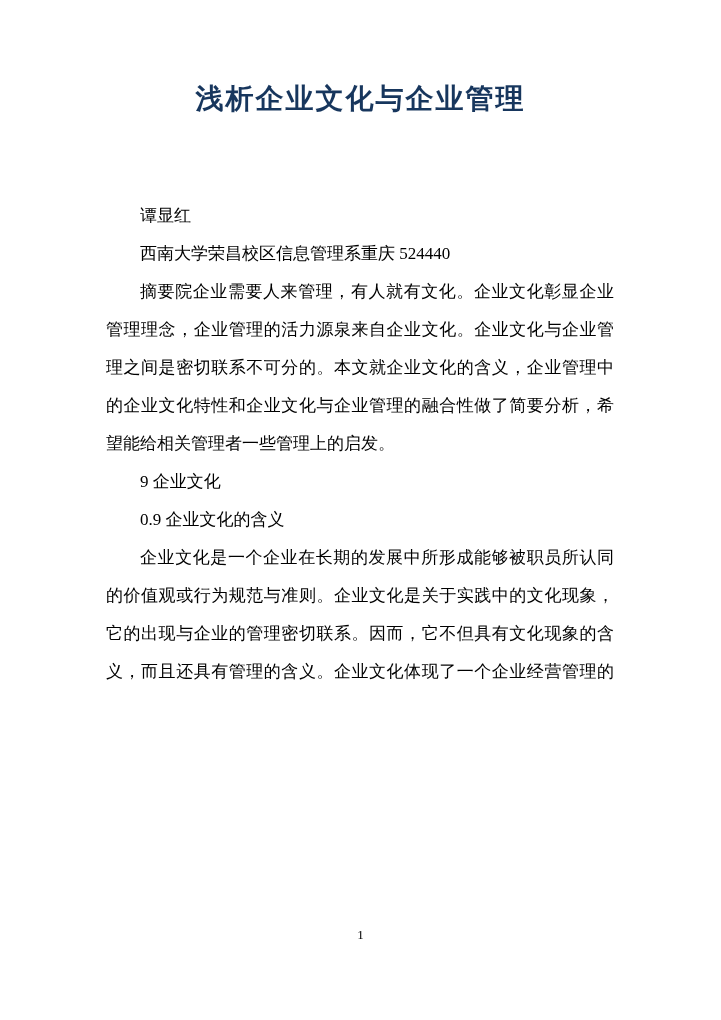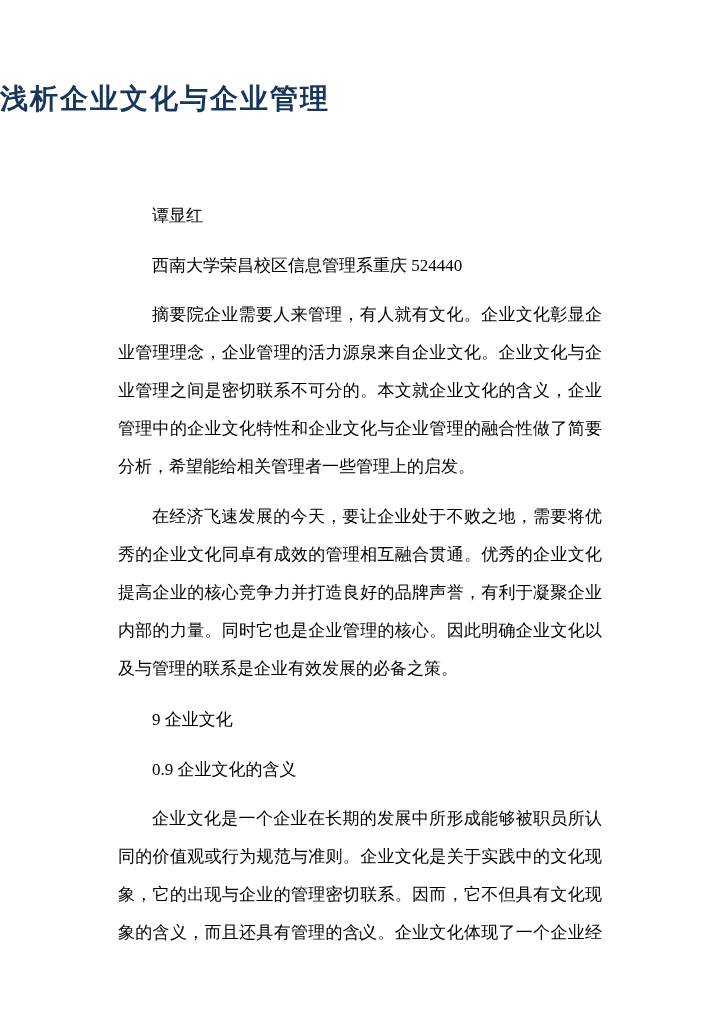--- a/index.html
+++ b/index.html
@@ -12,39 +12,39 @@
     width: 721px;
     height: 1020px;
     background: #ffffff;
     overflow: hidden;
     font-family: "Liberation Serif", "DejaVu Serif", serif;
     color: #000000;
   }
   .doc-title {
     margin: 0;
     padding-top: 78px;
+    text-align: center;
     font-size: 28px;
     line-height: 42px;
     font-weight: bold;
     letter-spacing: 2px;
   }
   .content {
     margin: 77px 0 0 106px;
     width: 508px;
   }
   .content .line,
   .content .para {
-    margin: 12px;
+    margin: 0;
     font-size: 17px;
     line-height: 38px;
     text-indent: 2em;
   }
   .content .para {
     text-align: justify;
-    font-family: Liberation Mono, monospace;
   }
   .clip-4-lines {
     max-height: 152px;
     overflow: hidden;
   }
   .page-number {
     position: absolute;
     top: 926px;
     left: 0;
     right: 0;
@@ -62,21 +62,20 @@
 
   <div class="content">
 
     <div class="line">谭显红</div>
 
     <div class="line">西南大学荣昌校区信息管理系重庆 524440</div>
 
     <p class="para">摘要院企业需要人来管理，有人就有文化。企业文化彰显企业管理理念，企业管理的活力源泉来自企业文化。企业文化与企业管理之间是密切联系不可分的。本文就企业文化的含义，企业管理中的企业文化特性和企业文化与企业管理的融合性做了简要分析，希望能给相关管理者一些管理上的启发。</p>
 
 
-    <p class="para">在经济飞速发展的今天，要让企业处于不败之地，需要将优秀的企业文化同卓有成效的管理相互融合贯通。优秀的企业文化提高企业的核心竞争力并打造良好的品牌声誉，有利于凝聚企业内部的力量。同时它也是企业管理的核心。因此明确企业文化以及与管理的联系是企业有效发展的必备之策。</p>
 
     <div class="line">9 企业文化</div>
 
     <div class="line">0.9 企业文化的含义</div>
 
     <p class="para clip-4-lines">企业文化是一个企业在长期的发展中所形成能够被职员所认同的价值观或行为规范与准则。企业文化是关于实践中的文化现象，它的出现与企业的管理密切联系。因而，它不但具有文化现象的含义，而且还具有管理的含义。企业文化体现了一个企业经营管理的核心理</p>
 
   </div>
 
   <div class="page-number">1</div>

